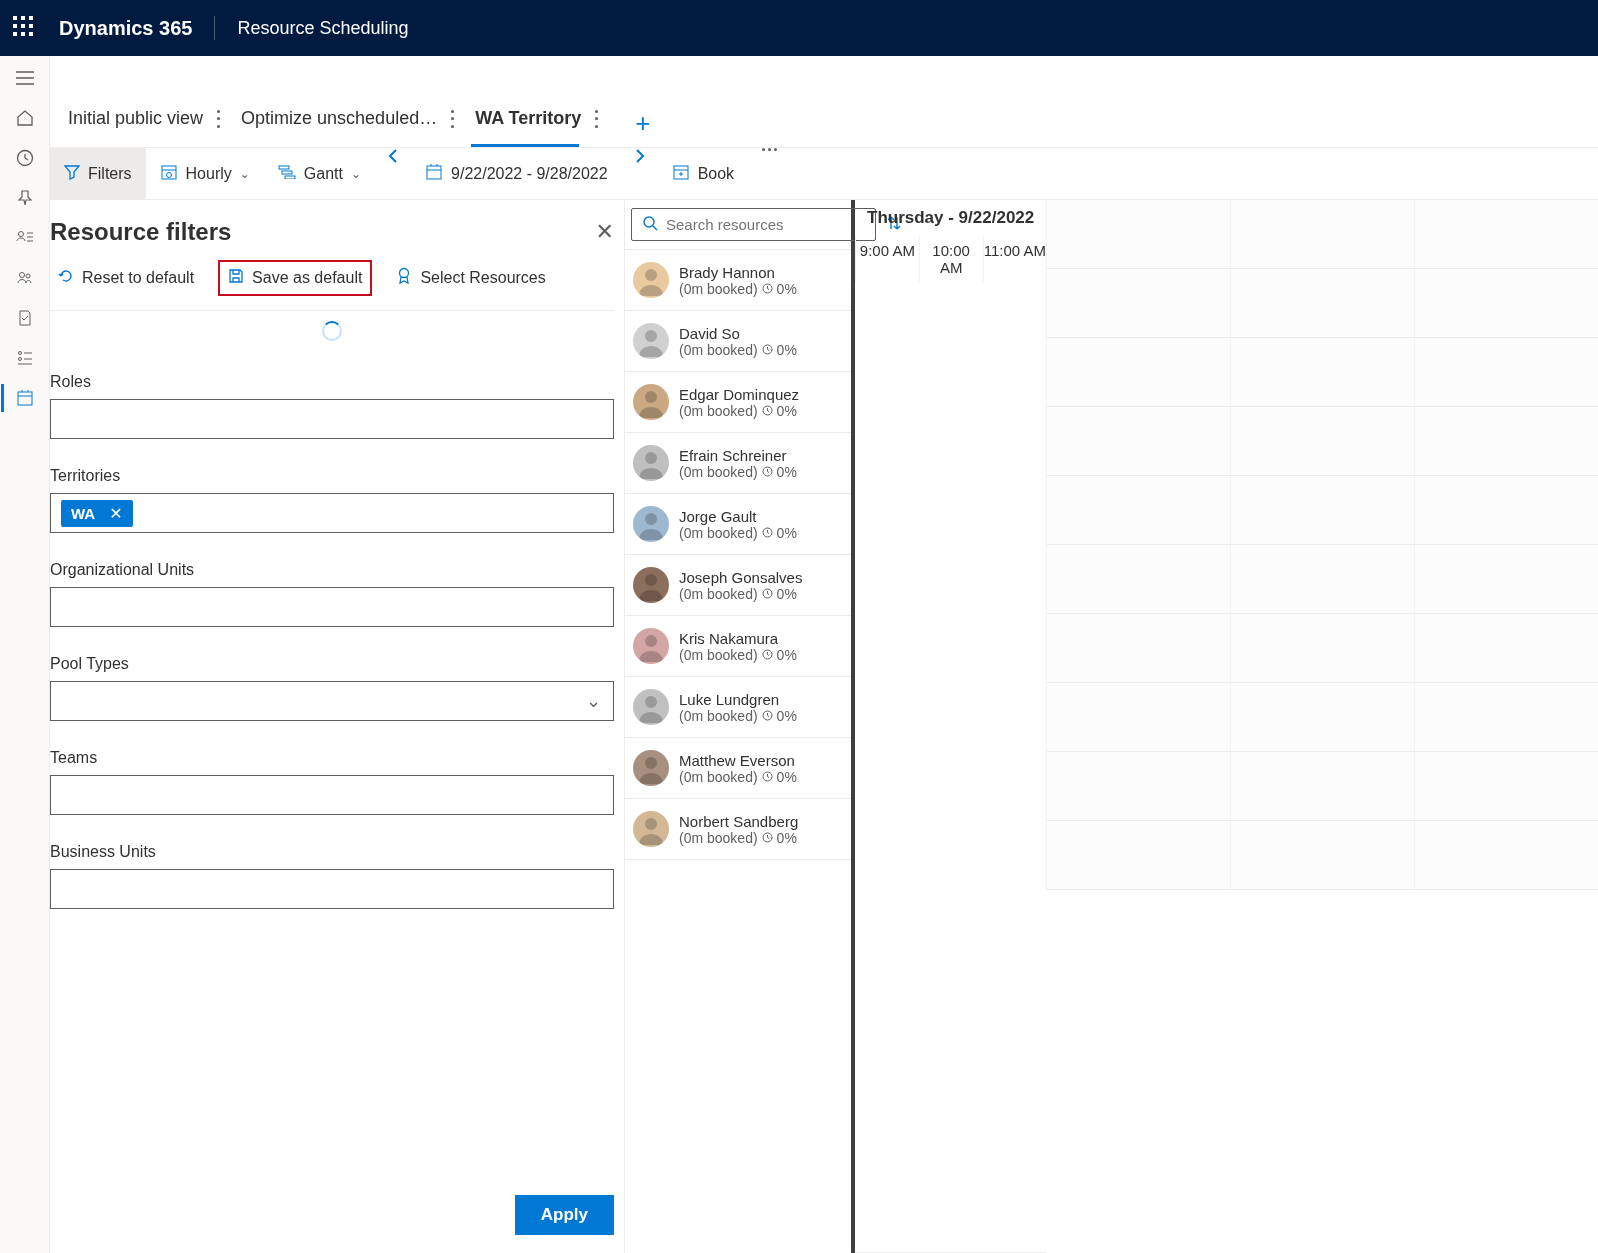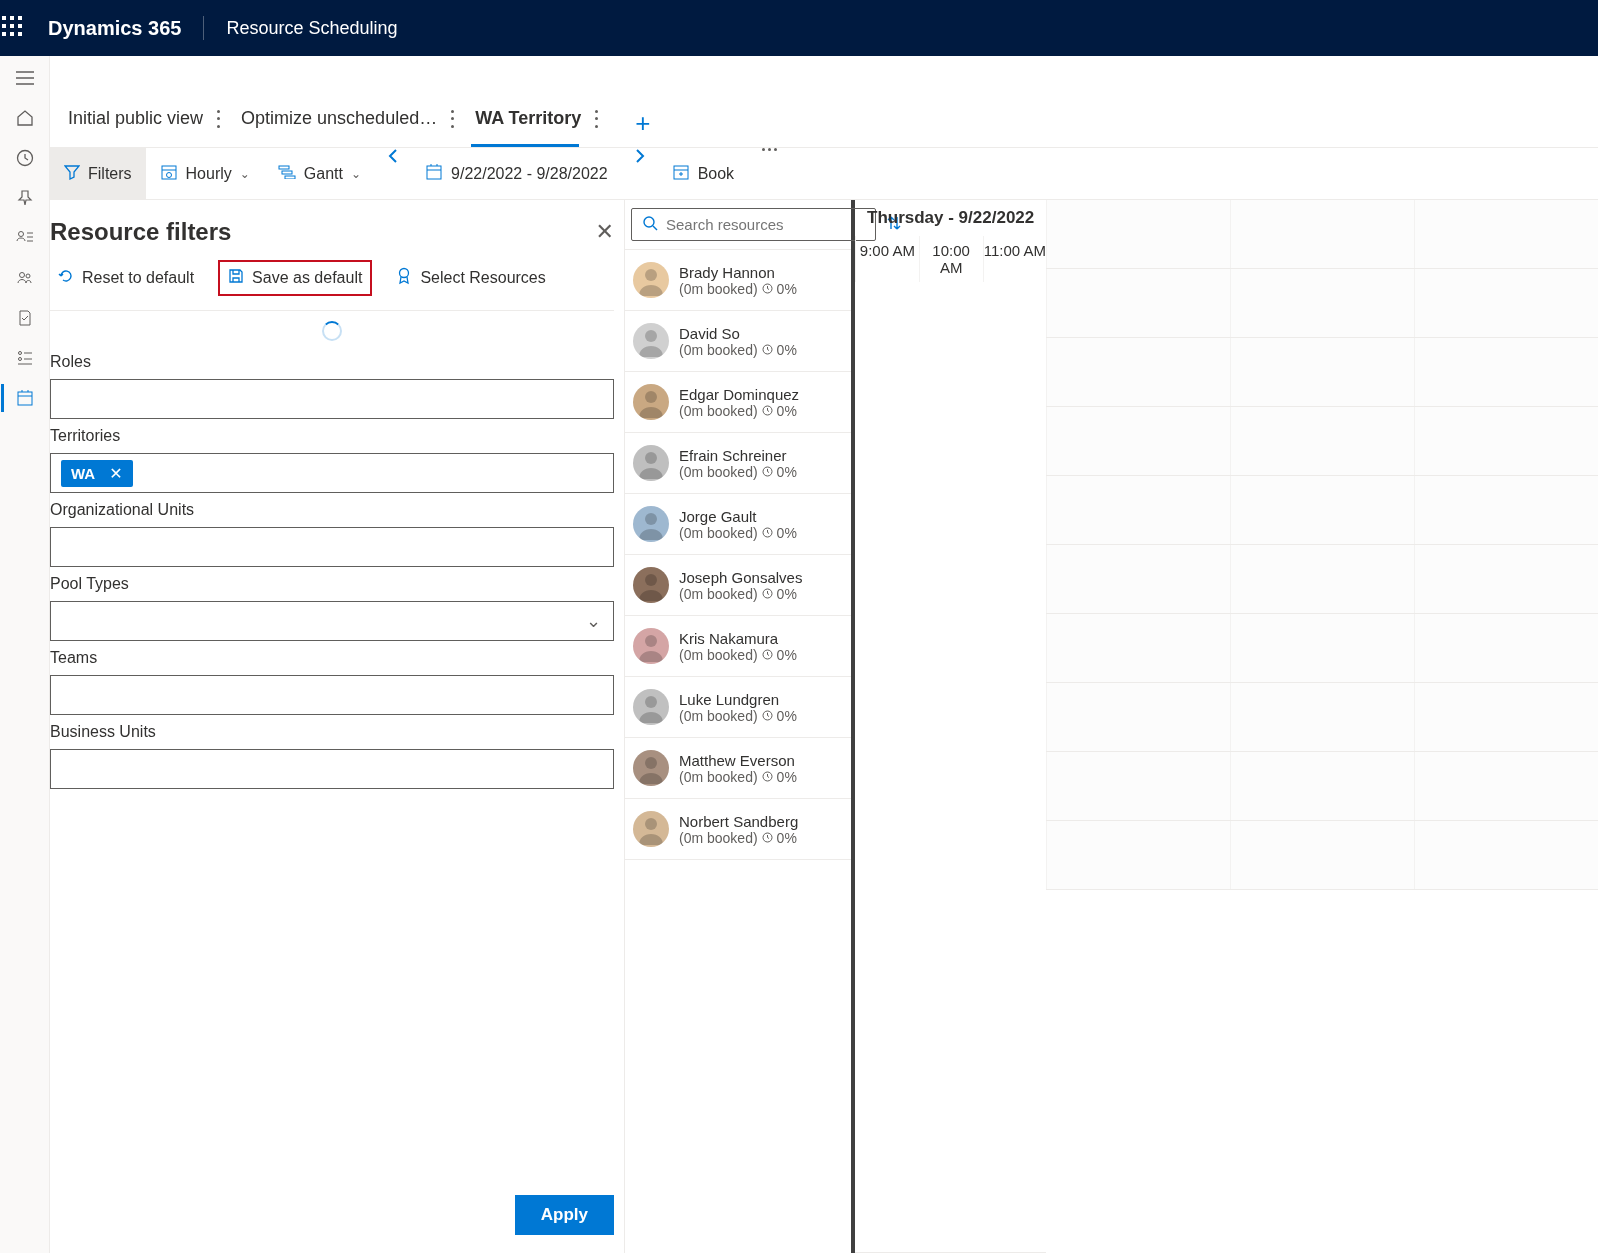--- a/index.html
+++ b/index.html
@@ -12,21 +12,21 @@
     height: 1253px;
     overflow: hidden;
   }
   
   .topnav {
     height: 56px;
     background: #001a40;
     color: #fff;
     display: flex;
     align-items: center;
-    padding: 0 2px;
+    padding: 0 13px;
     gap: 22px;
   }
   .waffle {
     width: 24px;
     height: 24px;
     display: grid;
     grid-template-columns: repeat(3, 4px);
     grid-template-rows: repeat(3, 4px);
     gap: 4px;
     cursor: pointer;
@@ -211,21 +211,21 @@
   }
   .fa-icon { color: #0078d4; }
   .spinner {
     width: 20px;
     height: 20px;
     border: 2px solid #c7e0f4;
     border-top-color: #0078d4;
     border-radius: 50%;
     margin: 10px auto 4px;
   }
-  .field-group { margin-top: 8px; }
+  .field-group { margin-top: 28px; }
   .field-label { font-size: 16px; margin-bottom: 8px; display: block; }
   .field-input {
     width: 100%;
     height: 40px;
     border: 1px solid #605e5c;
     padding: 0 10px;
     font-size: 14px;
     background: #fff;
     display: flex;
     align-items: center;

